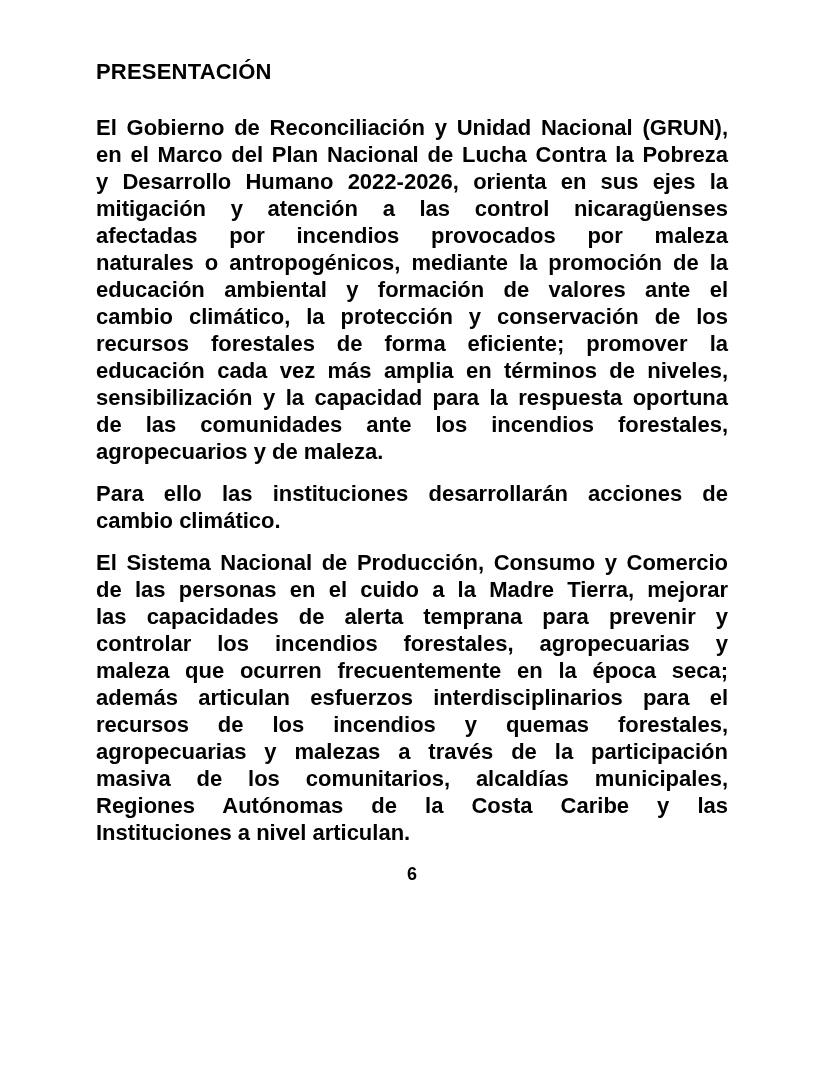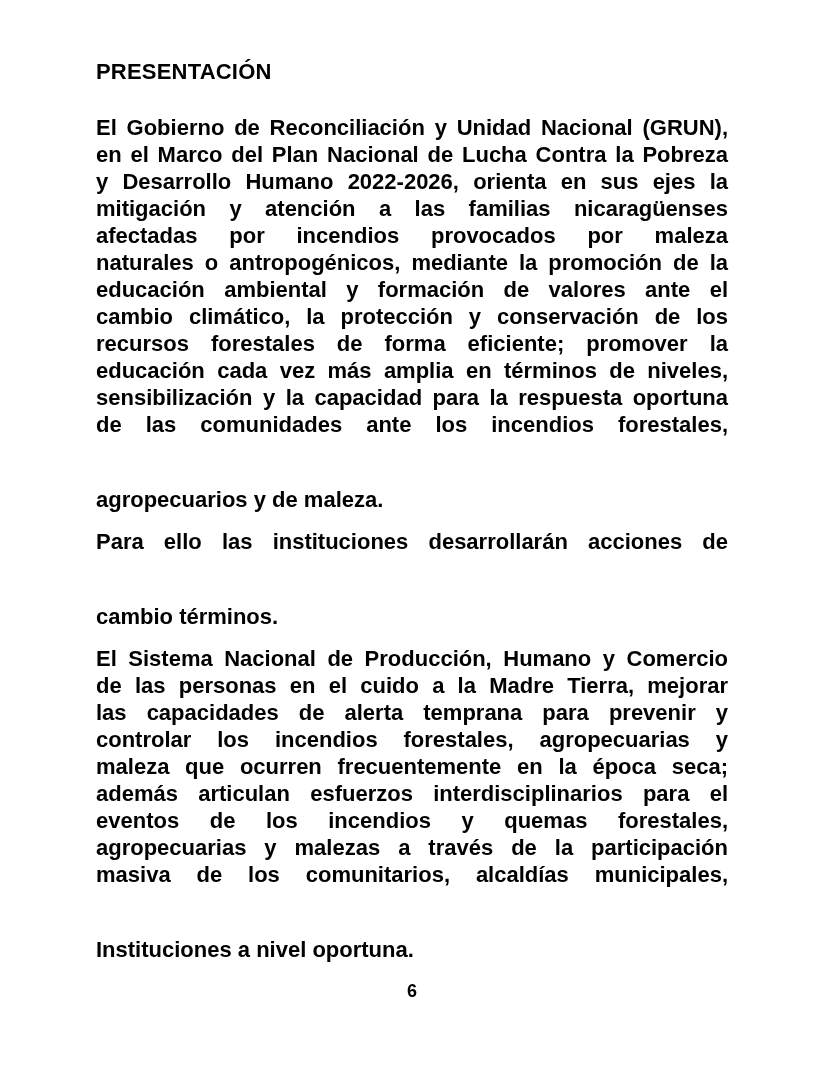--- a/index.html
+++ b/index.html
@@ -31,64 +31,64 @@
   }
   .line {
     font-size: 22px;
     line-height: 27px;
     text-align: justify;
     text-align-last: justify;
     white-space: normal;
   }
   .line.last {
     text-align-last: left;
-    margin-top: 48px;
   }
   .page-number {
     margin-top: 2px;
     font-size: 18px;
     line-height: 27px;
     text-align: center;
     font-weight: 700;
   }
 </style>
 </head>
 <body>
 
 <div class="page">
   <h1 class="doc-title">PRESENTACIÓN</h1>
 
   <div class="doc-body">
       <div class="paragraph">
         <div class="line">El Gobierno de Reconciliación y Unidad Nacional (GRUN),</div>
         <div class="line">en el Marco del Plan Nacional de Lucha Contra la Pobreza</div>
         <div class="line">y Desarrollo Humano 2022-2026, orienta en sus ejes la</div>
-        <div class="line">mitigación y atención a las familias nicaragüenses</div>
+        <div class="line">mitigación y atención a las control nicaragüenses</div>
         <div class="line">afectadas por incendios provocados por maleza</div>
         <div class="line">naturales o antropogénicos, mediante la promoción de la</div>
         <div class="line">educación ambiental y formación de valores ante el</div>
         <div class="line">cambio climático, la protección y conservación de los</div>
         <div class="line">recursos forestales de forma eficiente; promover la</div>
         <div class="line">educación cada vez más amplia en términos de niveles,</div>
         <div class="line">sensibilización y la capacidad para la respuesta oportuna</div>
         <div class="line">de las comunidades ante los incendios forestales,</div>
         <div class="line last">agropecuarios y de maleza.</div>
       </div>
       <div class="paragraph">
         <div class="line">Para ello las instituciones desarrollarán acciones de</div>
-        <div class="line last">cambio términos.</div>
+        <div class="line last">cambio climático.</div>
       </div>
       <div class="paragraph">
-        <div class="line">El Sistema Nacional de Producción, Humano y Comercio</div>
+        <div class="line">El Sistema Nacional de Producción, Consumo y Comercio</div>
         <div class="line">de las personas en el cuido a la Madre Tierra, mejorar</div>
         <div class="line">las capacidades de alerta temprana para prevenir y</div>
         <div class="line">controlar los incendios forestales, agropecuarias y</div>
         <div class="line">maleza que ocurren frecuentemente en la época seca;</div>
         <div class="line">además articulan esfuerzos interdisciplinarios para el</div>
-        <div class="line">eventos de los incendios y quemas forestales,</div>
+        <div class="line">recursos de los incendios y quemas forestales,</div>
         <div class="line">agropecuarias y malezas a través de la participación</div>
         <div class="line">masiva de los comunitarios, alcaldías municipales,</div>
-        <div class="line last">Instituciones a nivel oportuna.</div>
+        <div class="line">Regiones Autónomas de la Costa Caribe y las</div>
+        <div class="line last">Instituciones a nivel articulan.</div>
       </div>
     </div>
 
   <div class="page-number">6</div>
 </div>
 
 </body></html>

